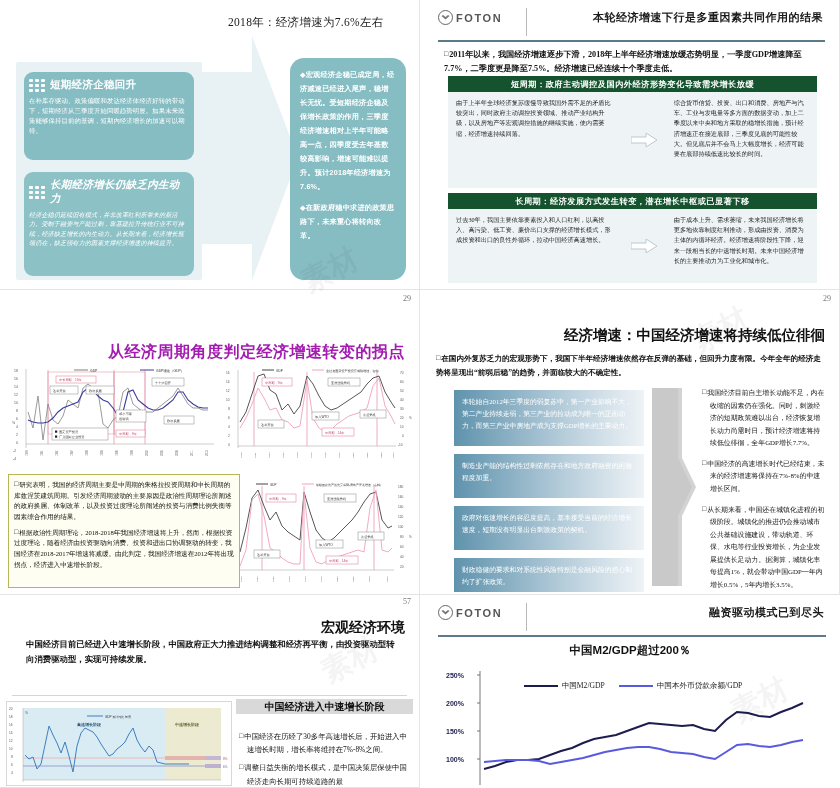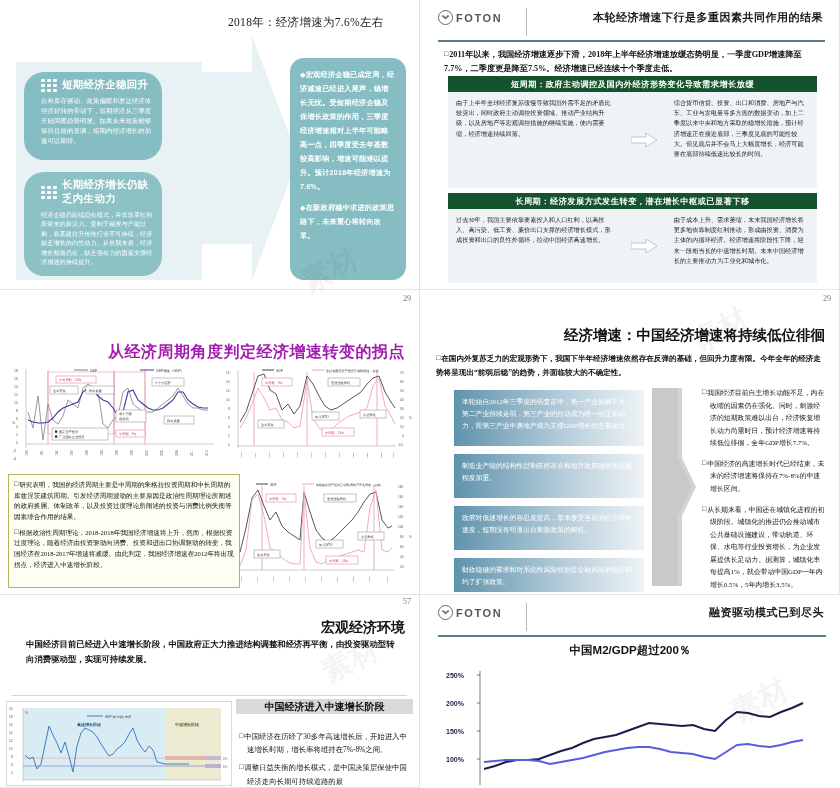--- a/index.html
+++ b/index.html
@@ -62,26 +62,26 @@
     font-size:11.5px; color:#1a1a1a; letter-spacing:.3px;
   }
   .s1-bg {
     position:absolute; left:16px; top:62px; width:186px; height:218px;
     background:#e8f1f3; border-radius:2px;
   }
   .s1-arrow {
     position:absolute; left:200px; top:36px; width:98px; height:244px;
   }
   .card {
-    position:absolute; left:24px; width:138px;
-    background:#86bdc3; border-radius:20px; padding:6px 9px 8px 17px;
+    position:absolute; left:24px; width:170px;
+    background:#86bdc3; border-radius:9px; padding:6px 9px 8px 5px;
     color:#fff;
   }
   .card-a { top:72px; height:88px; }
-  .card-b { top:172px; height:104px; background:#8cc1c6; }
+  .card-b { top:172px; height:104px; background:#8cc1c6;font-style:italic; }
   .card-hd { display:flex; align-items:center; gap:5px; margin-bottom:4px; }
   .dots { display:grid; grid-template-columns:repeat(3,4px); gap:2px; }
   .dots i { display:block; width:4px; height:3px; background:#fff; border-radius:1px; }
   .card-title { font-size:10.5px; font-weight:bold; letter-spacing:.3px; }
   .card-body { font-size:6.4px; line-height:1.55; color:#fff; letter-spacing:.1px; }
   .card-b .card-body { font-size:6.1px; }
   .s1-right {
     position:absolute; left:290px; top:58px; width:116px; height:222px;
     background:#86bdc3; border-radius:14px; padding:10px 10px;
     color:#fff; font-size:7.2px; line-height:1.95; font-weight:bold; letter-spacing:.2px;
@@ -611,20 +611,30 @@
         <span class="logo-text">FOTON</span>
       </div>
       <div class="hdr-div"></div>
       <div class="hdr-title">融资驱动模式已到尽头</div>
     </div>
     <div class="hdr-rule"></div>
 
     <div class="s6-ct">中国M2/GDP超过200％</div>
 
     <div class="s6-chart">
+      <div class="m2-legend">
+        <span class="lg">
+          <i style="background:#1c1c4e"></i>
+          <span>中国M2/GDP</span>
+        </span>
+        <span class="lg">
+          <i style="background:#5a5ae0"></i>
+          <span>中国本外币贷款余额/GDP</span>
+        </span>
+      </div>
       <svg width="386" height="125" viewBox="0 0 386 125" style="position:absolute;left:0;top:0">
         <g font-size="7" fill="#1c1c4e" font-family="Liberation Sans, sans-serif" font-weight="bold">
           <text x="6" y="17">250%</text>
           <text x="6" y="45">200%</text>
           <text x="6" y="73">150%</text>
           <text x="6" y="101">100%</text>
         </g>
         <line x1="40" y1="10" x2="40" y2="124" stroke="#555" stroke-width="0.8"></line>
         <line x1="37" y1="14" x2="40" y2="14" stroke="#555" stroke-width="0.8"></line>
         <line x1="37" y1="42" x2="40" y2="42" stroke="#555" stroke-width="0.8"></line>

